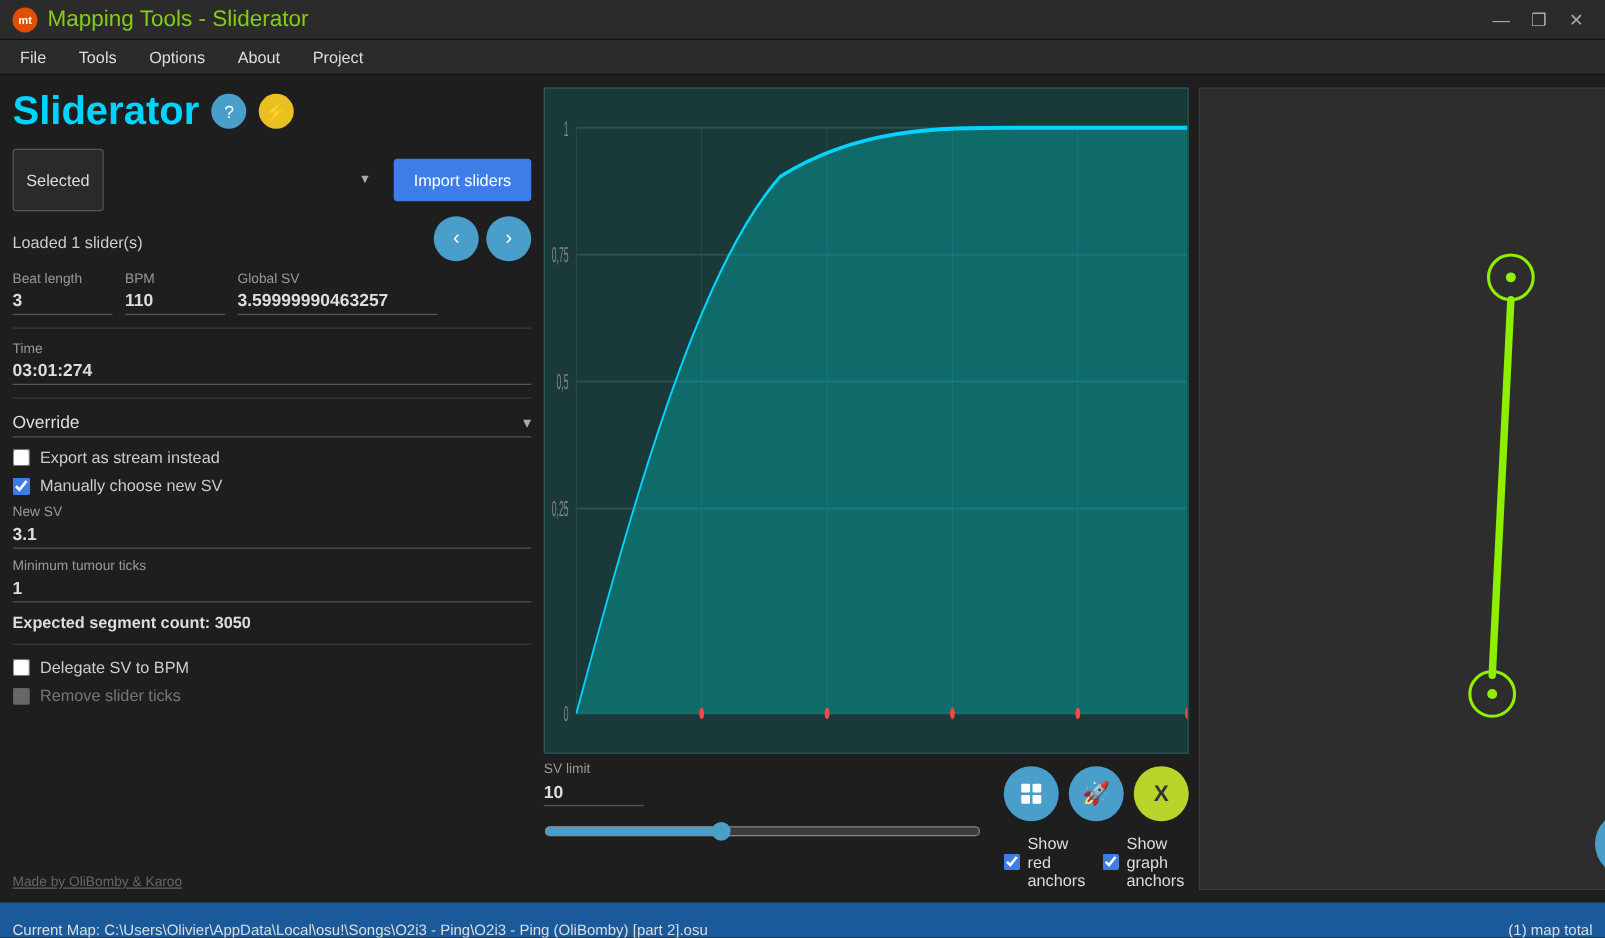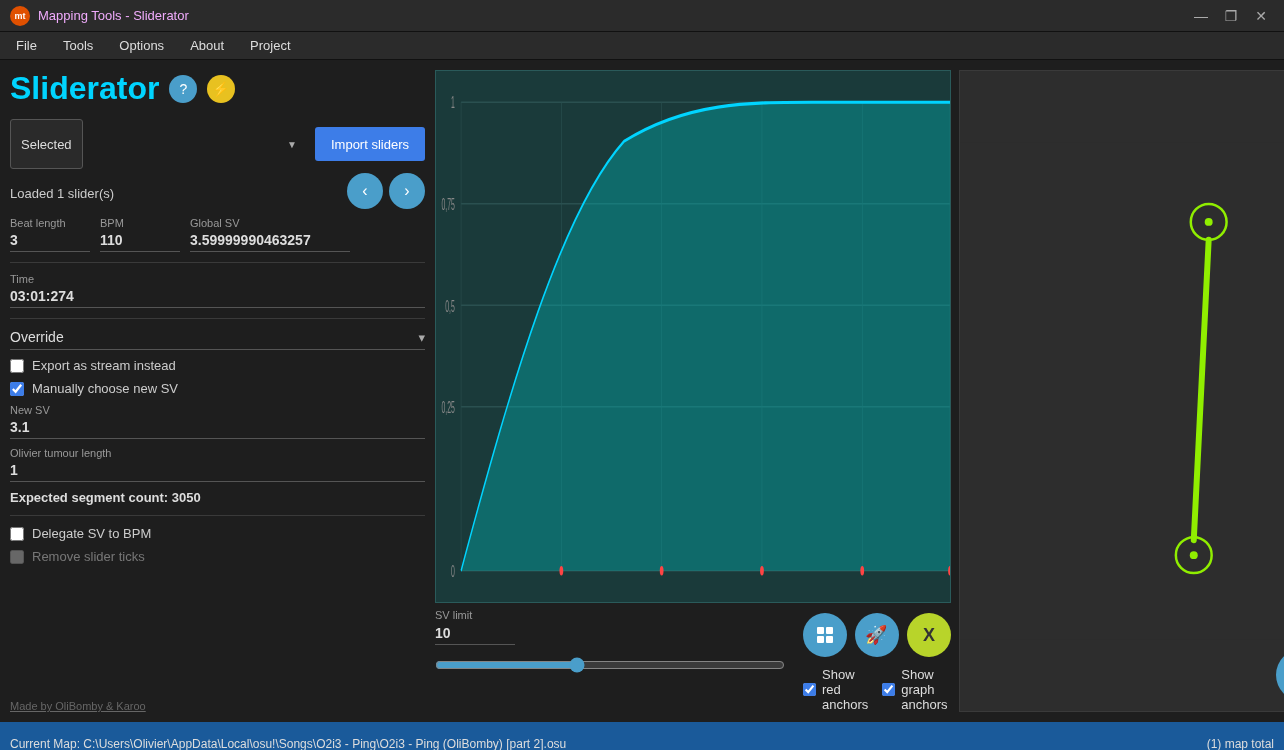--- a/index.html
+++ b/index.html
@@ -28,21 +28,21 @@
       align-items: center;
       gap: 8px;
     }
     #titlebar-logo {
       width: 20px; height: 20px;
       background: #e05000;
       border-radius: 50%;
       display: flex; align-items: center; justify-content: center;
       font-size: 9px; font-weight: bold; color: white;
     }
-    #titlebar-title { font-size: 13px; color: #f0abfc; }
+    #titlebar-title { font-size: 18px; color: #84cc16; }
     #titlebar-controls { display: flex; gap: 4px; }
     .title-btn {
       width: 26px; height: 22px;
       background: transparent;
       border: none;
       color: #aaa;
       cursor: pointer;
       font-size: 14px;
       display: flex; align-items: center; justify-content: center;
     }
@@ -507,21 +507,21 @@
         <input type="checkbox" id="cb-manual" checked="" style="">
         <label for="cb-manual">Manually choose new SV</label>
       </div>
 
       <div class="field-group">
         <span class="field-label">New SV</span>
         <span class="new-sv-field">3.1</span>
       </div>
 
       <div class="field-group">
-        <span class="field-label">Olivier tumour length</span>
+        <span class="field-label">Minimum tumour ticks</span>
         <span class="min-tumour-field">1</span>
       </div>
 
       <div id="expected-segment">Expected segment count: 3050</div>
 
       <div class="divider"></div>
 
       <div class="checkbox-row">
         <input type="checkbox" id="cb-delegate" style="">
         <label for="cb-delegate">Delegate SV to BPM</label>

